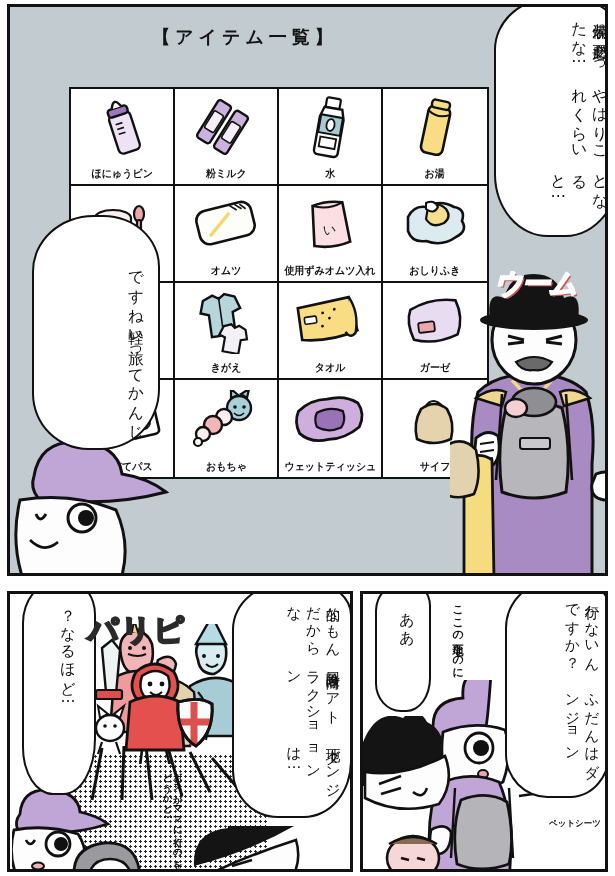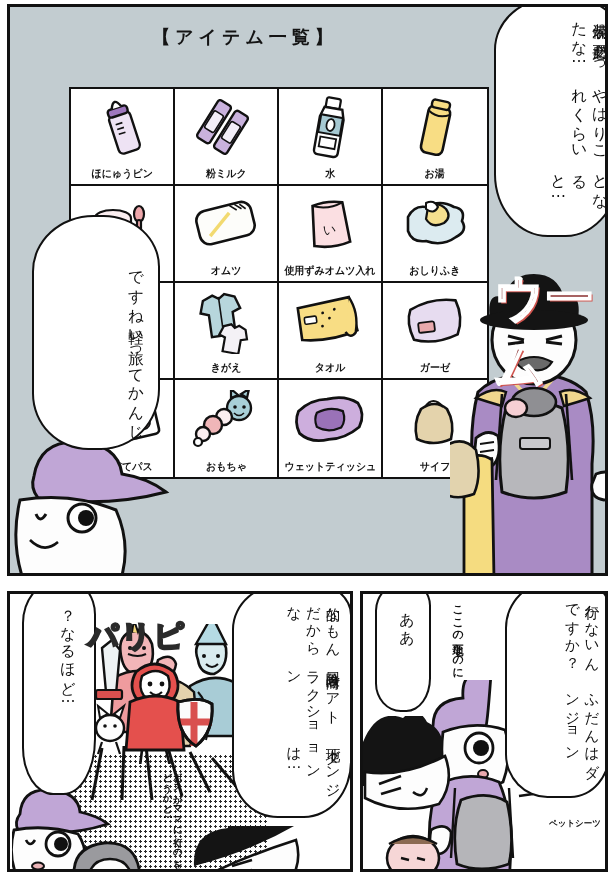--- a/index.html
+++ b/index.html
@@ -37,23 +37,23 @@
 
   #bubble-top-right{left:484px;top:-10px;width:128px;height:240px;
         border-radius:46% 40% 44% 42% / 22% 18% 30% 26%;}
   #bubble-top-right .vtext{position:absolute;right:10px;top:12px;height:205px;font-size:15.5px;}
 
   #bubble-left{left:22px;top:208px;width:128px;height:235px;
         border-radius:48% 44% 46% 44% / 24% 22% 26% 24%;}
   #bubble-left .vtext{position:absolute;right:12px;top:16px;height:200px;font-size:15.5px;}
 
   
-  #se-umu{position:absolute;left:484px;top:258px;font-size:50px;font-weight:bold;
+  #se-umu{position:absolute;left:484px;top:258px;font-size:28px;font-weight:bold;
         color:#7f1d1d;-webkit-text-stroke:2px #ffffff;letter-spacing:-1px;
-        text-shadow:2px 2px 0 #d0554f;}
+        text-shadow:2px 2px 0 #d0554f;font-style:italic;}
 
   
   #panel-bl{left:7px;top:591px;width:346px;height:281px;}
   
   #panel-br{left:360px;top:591px;width:248px;height:281px;}
 
   .bb{position:absolute;background:#fff;border:2.4px solid #111;box-sizing:border-box;}
 
   .halftone{position:absolute;background-color:#fff;
      background-image:radial-gradient(#2b2b2b 1px, transparent 1.2px);
@@ -460,21 +460,21 @@
           <span style="writing-mode: vertical-rl; text-orientation: upright;">地下ダンジョンは…</span>
           <span style="writing-mode: vertical-rl; text-orientation: upright;">冒険者向けアトラクション</span>
           <span style="writing-mode: vertical-rl; text-orientation: upright;">的なもんだからな</span>
         </div>
     </div>
 
     <div class="bb" style="left:12px;top:-14px;width:74px;height:215px;border-radius:48% 38% 44% 42% / 20% 16% 26% 22%;">
       <div class="vtext" style="position:absolute;right:16px;top:18px;height:180px;font-size:15px;">？なるほど…</div>
     </div>
 
-    <div style="position:absolute;left:78px;top:22px;font-size:30px;font-weight:bold;color:#f0d77a;-webkit-text-stroke:2.4px #2a2a2a;letter-spacing:2px;">パリピ</div>
+    <div style="position:absolute;left:78px;top:16px;font-size:30px;font-weight:bold;color:#f0d77a;-webkit-text-stroke:2.4px #2a2a2a;letter-spacing:2px;">パリピ</div>
 
     <div class="hw" style="left:152px;top:172px;height:98px;font-size:9.5px;">ボスがママに行くのをどうかと…</div>
   </div>
 
   <div class="panel" id="panel-br">
 
     <div class="fig" style="left:58px;top:86px;width:130px;height:200px;">
       <svg width="130" height="200" viewBox="0 0 130 200">
 
         <path d="M12 46 q0 -26 30 -28 q-2 -26 18 -26 q6 -14 10 2 q-4 56 -6 56 q26 2 40 10 q-48 16 -92 2 q-4 -8 0 -16 z" fill="#c0a6d6" stroke="#111" stroke-width="2.8"></path>

